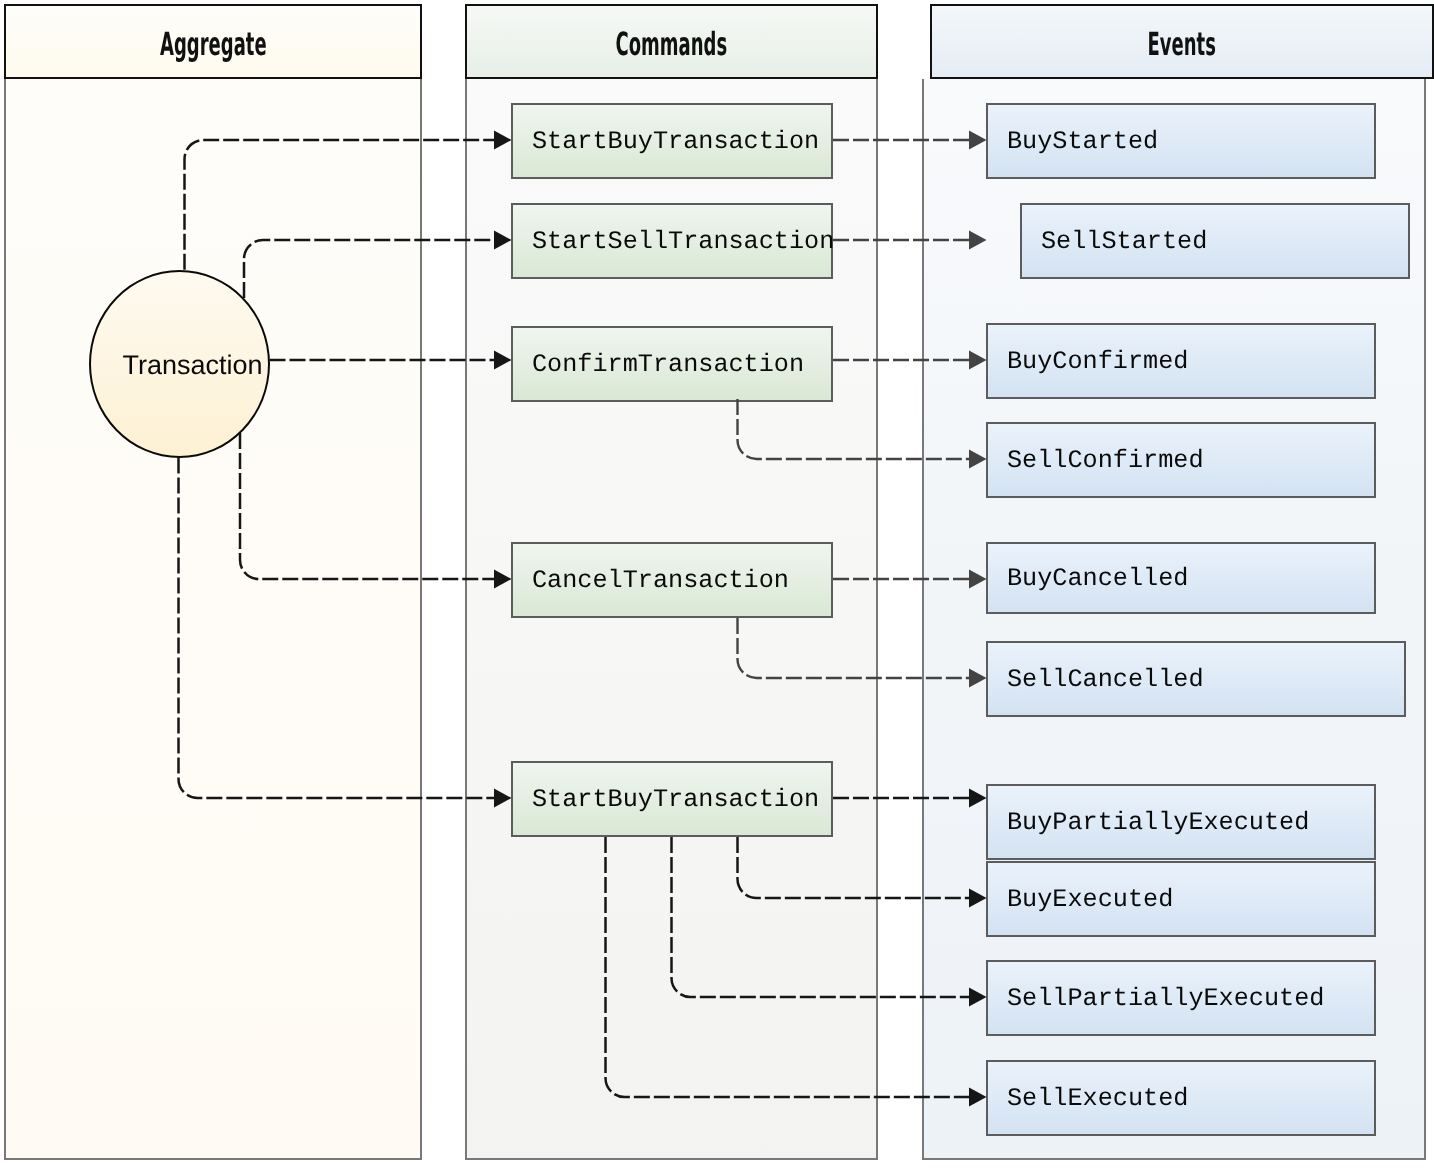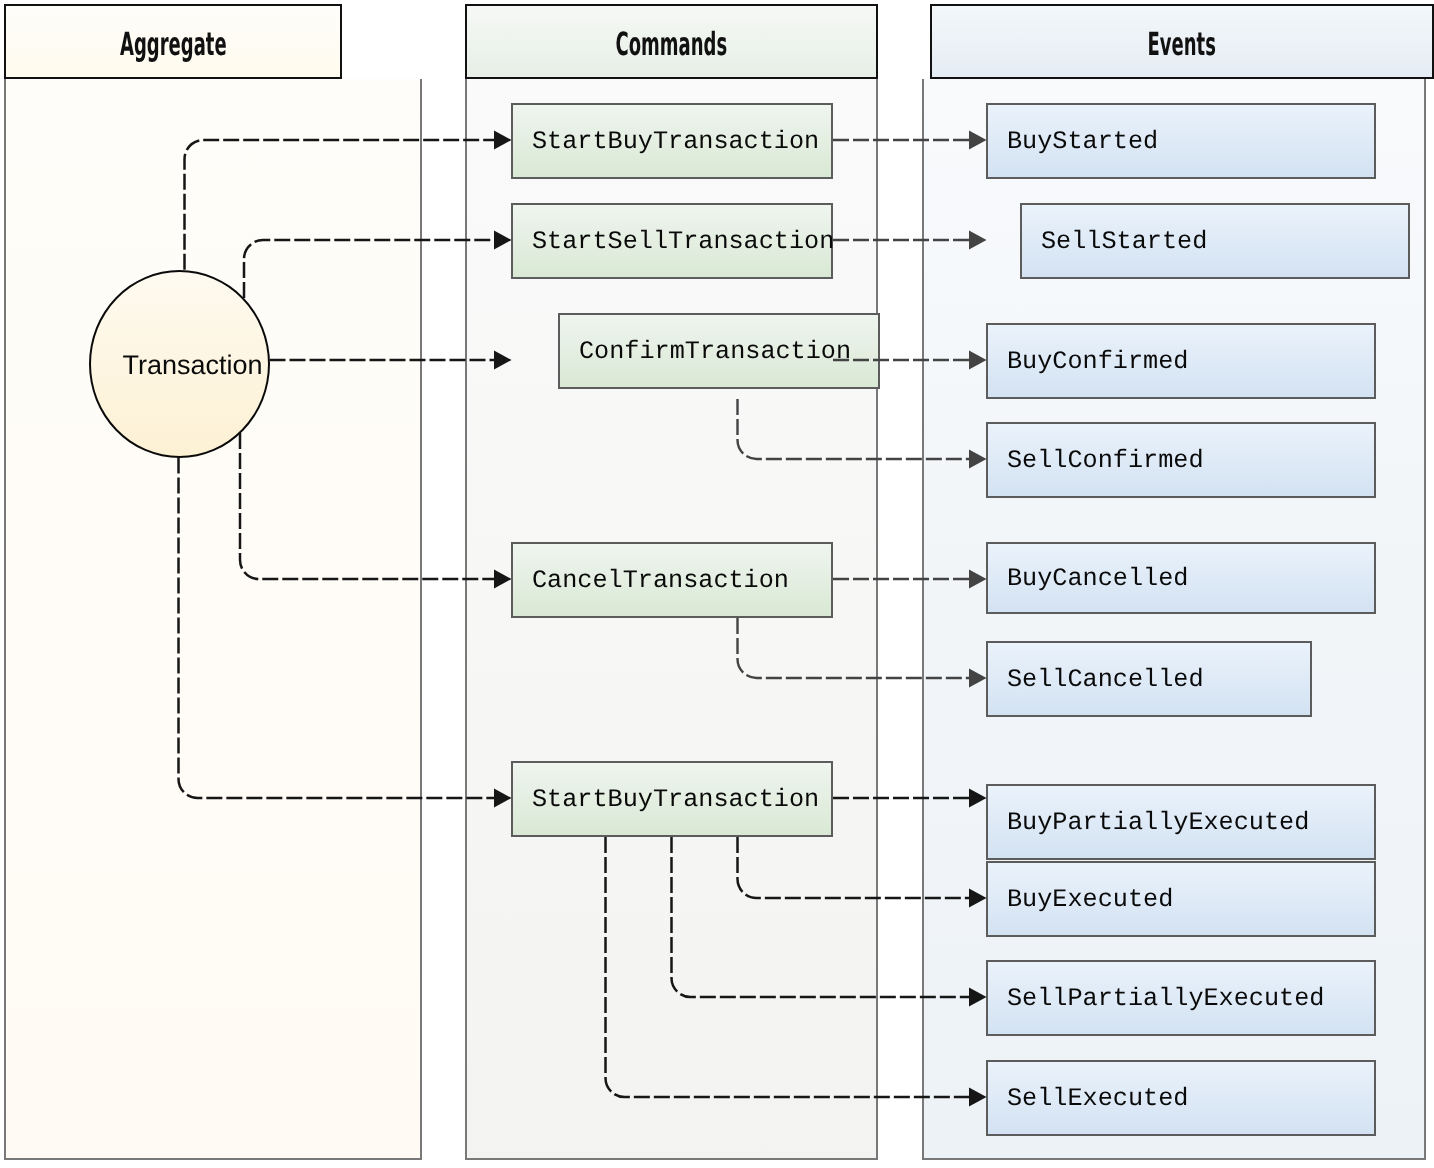--- a/index.html
+++ b/index.html
@@ -59,39 +59,39 @@
       <path d="M 969 668.6 L 986.5 678 L 969 687.4 Z" fill="#434343" stroke="none"></path>
       <path d="M 833 798 L 969 798" fill="none" stroke="#161616" stroke-width="2.5" stroke-dasharray="16 4" stroke-linecap="butt"></path>
       <path d="M 969 788.6 L 986.5 798 L 969 807.4 Z" fill="#161616" stroke="none"></path>
       <path d="M 737.5 837 L 737.5 879 A 19 19 0 0 0 756.5 898 L 969 898" fill="none" stroke="#161616" stroke-width="2.5" stroke-dasharray="16 4" stroke-linecap="butt"></path>
       <path d="M 969 888.6 L 986.5 898 L 969 907.4 Z" fill="#161616" stroke="none"></path>
       <path d="M 671.5 837 L 671.5 978 A 19 19 0 0 0 690.5 997 L 969 997" fill="none" stroke="#161616" stroke-width="2.5" stroke-dasharray="16 4" stroke-linecap="butt"></path>
       <path d="M 969 987.6 L 986.5 997 L 969 1006.4 Z" fill="#161616" stroke="none"></path>
       <path d="M 605.5 837 L 605.5 1078 A 19 19 0 0 0 624.5 1097 L 969 1097" fill="none" stroke="#161616" stroke-width="2.5" stroke-dasharray="16 4" stroke-linecap="butt"></path>
       <path d="M 969 1087.6 L 986.5 1097 L 969 1106.4 Z" fill="#161616" stroke="none"></path>
     </svg>
-<div class="lane-header" style="left: 4px; top: 4px; width: 338px; height: 75px; background: linear-gradient(rgb(254, 253, 250), rgb(255, 251, 238));">
+<div class="lane-header" style="left: 4px; top: 4px; width: 418px; height: 75px; background: linear-gradient(rgb(254, 253, 250), rgb(255, 251, 238));">
       <span class="lane-header-text">Aggregate</span>
     </div>
     <div class="lane-body" style="left: 4px; top: 79px; width: 418px; height: 1081px; background: linear-gradient(rgb(254, 253, 249) 0%, rgb(255, 252, 247) 50%, rgb(255, 251, 244) 100%);"></div>
     <div class="lane-header" style="left: 465px; top: 4px; width: 413px; height: 75px; background: linear-gradient(rgb(246, 248, 245), rgb(231, 239, 231));">
       <span class="lane-header-text">Commands</span>
     </div>
     <div class="lane-body" style="left: 465px; top: 79px; width: 413px; height: 1081px; background: linear-gradient(rgb(250, 250, 250) 0%, rgb(247, 247, 246) 50%, rgb(243, 243, 241) 100%);"></div>
     <div class="lane-header" style="left: 922px; top: 4px; width: 504px; height: 75px; background: linear-gradient(rgb(243, 247, 250), rgb(229, 236, 244)); margin-left: 8px;">
       <span class="lane-header-text">Events</span>
     </div>
     <div class="lane-body" style="left: 922px; top: 79px; width: 504px; height: 1081px; background: linear-gradient(rgb(248, 250, 252) 0%, rgb(242, 245, 248) 50%, rgb(237, 242, 247) 100%);"></div>
     <div class="node" style="left: 511px; top: 103px; width: 322px; height: 76px; background: linear-gradient(rgb(239, 245, 239), rgb(217, 232, 212)); border-color: rgb(92, 92, 92);">
       <span class="node-label">StartBuyTransaction</span>
     </div>
     <div class="node" style="left: 511px; top: 203px; width: 322px; height: 76px; background: linear-gradient(rgb(239, 245, 239), rgb(217, 232, 212)); border-color: rgb(92, 92, 92);">
       <span class="node-label">StartSellTransaction</span>
     </div>
-    <div class="node" style="left: 511px; top: 313px; width: 322px; height: 76px; background: linear-gradient(rgb(239, 245, 239), rgb(217, 232, 212)); border-color: rgb(92, 92, 92); margin-left: 47px;">
+    <div class="node" style="left: 511px; top: 326px; width: 322px; height: 76px; background: linear-gradient(rgb(239, 245, 239), rgb(217, 232, 212)); border-color: rgb(92, 92, 92);">
       <span class="node-label">ConfirmTransaction</span>
     </div>
     <div class="node" style="left: 511px; top: 542px; width: 322px; height: 76px; background: linear-gradient(rgb(239, 245, 239), rgb(217, 232, 212)); border-color: rgb(92, 92, 92);">
       <span class="node-label">CancelTransaction</span>
     </div>
     <div class="node" style="left: 511px; top: 761px; width: 322px; height: 76px; background: linear-gradient(rgb(239, 245, 239), rgb(217, 232, 212)); border-color: rgb(92, 92, 92);">
       <span class="node-label">StartBuyTransaction</span>
     </div>
     <div class="node" style="left: 986px; top: 103px; width: 390px; height: 76px; background: linear-gradient(rgb(234, 242, 251), rgb(211, 226, 242)); border-color: rgb(92, 92, 92);">
       <span class="node-label">BuyStarted</span>
@@ -101,21 +101,21 @@
     </div>
     <div class="node" style="left: 986px; top: 323px; width: 390px; height: 76px; background: linear-gradient(rgb(234, 242, 251), rgb(211, 226, 242)); border-color: rgb(92, 92, 92);">
       <span class="node-label">BuyConfirmed</span>
     </div>
     <div class="node" style="left: 986px; top: 422px; width: 390px; height: 76px; background: linear-gradient(rgb(234, 242, 251), rgb(211, 226, 242)); border-color: rgb(92, 92, 92);">
       <span class="node-label">SellConfirmed</span>
     </div>
     <div class="node" style="left: 986px; top: 542px; width: 390px; height: 72px; background: linear-gradient(rgb(234, 242, 251), rgb(211, 226, 242)); border-color: rgb(92, 92, 92);">
       <span class="node-label">BuyCancelled</span>
     </div>
-    <div class="node" style="left: 986px; top: 641px; width: 326px; height: 76px; background: linear-gradient(rgb(234, 242, 251), rgb(211, 226, 242)); border-color: rgb(92, 92, 92); text-align: right;">
+    <div class="node" style="left: 986px; top: 641px; width: 420px; height: 76px; background: linear-gradient(rgb(234, 242, 251), rgb(211, 226, 242)); border-color: rgb(92, 92, 92); text-align: right;">
       <span class="node-label">SellCancelled</span>
     </div>
     <div class="node" style="left: 986px; top: 739px; width: 390px; height: 76px; background: linear-gradient(rgb(234, 242, 251), rgb(211, 226, 242)); border-color: rgb(92, 92, 92); margin-top: 45px;">
       <span class="node-label">BuyPartiallyExecuted</span>
     </div>
     <div class="node" style="left: 986px; top: 861px; width: 390px; height: 76px; background: linear-gradient(rgb(234, 242, 251), rgb(211, 226, 242)); border-color: rgb(92, 92, 92);">
       <span class="node-label">BuyExecuted</span>
     </div>
     <div class="node" style="left: 986px; top: 960px; width: 390px; height: 76px; background: linear-gradient(rgb(234, 242, 251), rgb(211, 226, 242)); border-color: rgb(92, 92, 92);">
       <span class="node-label">SellPartiallyExecuted</span>

